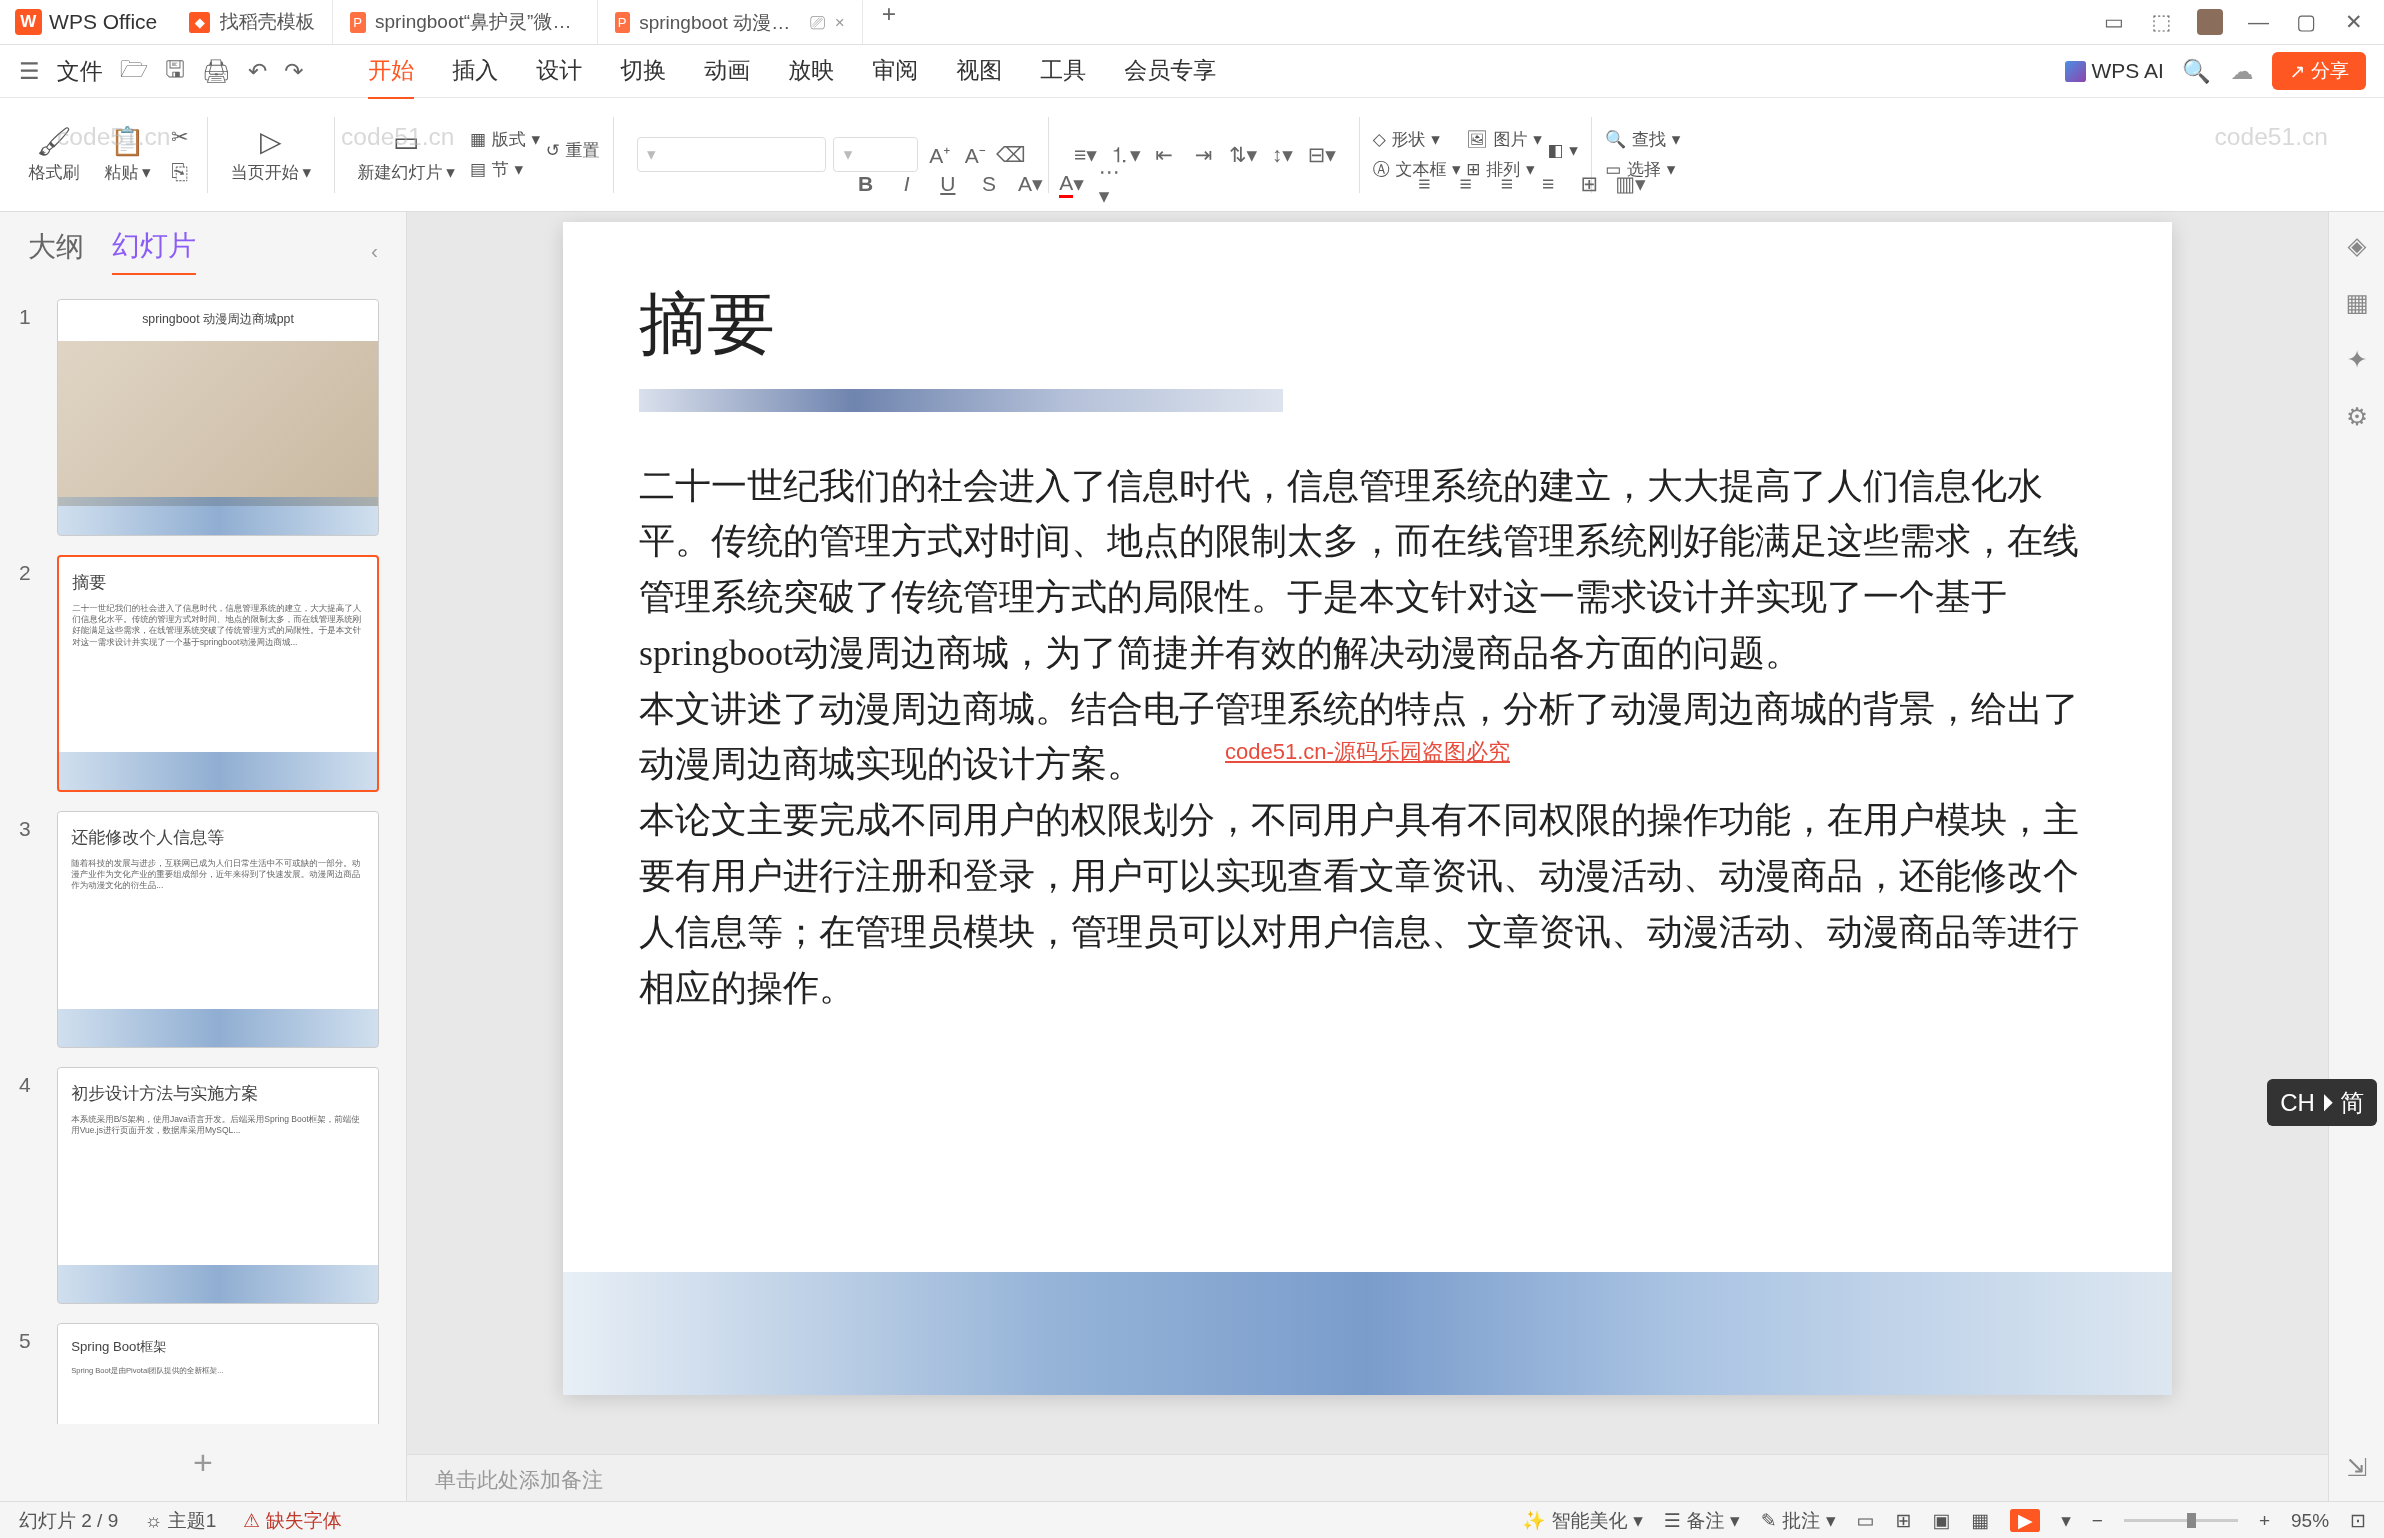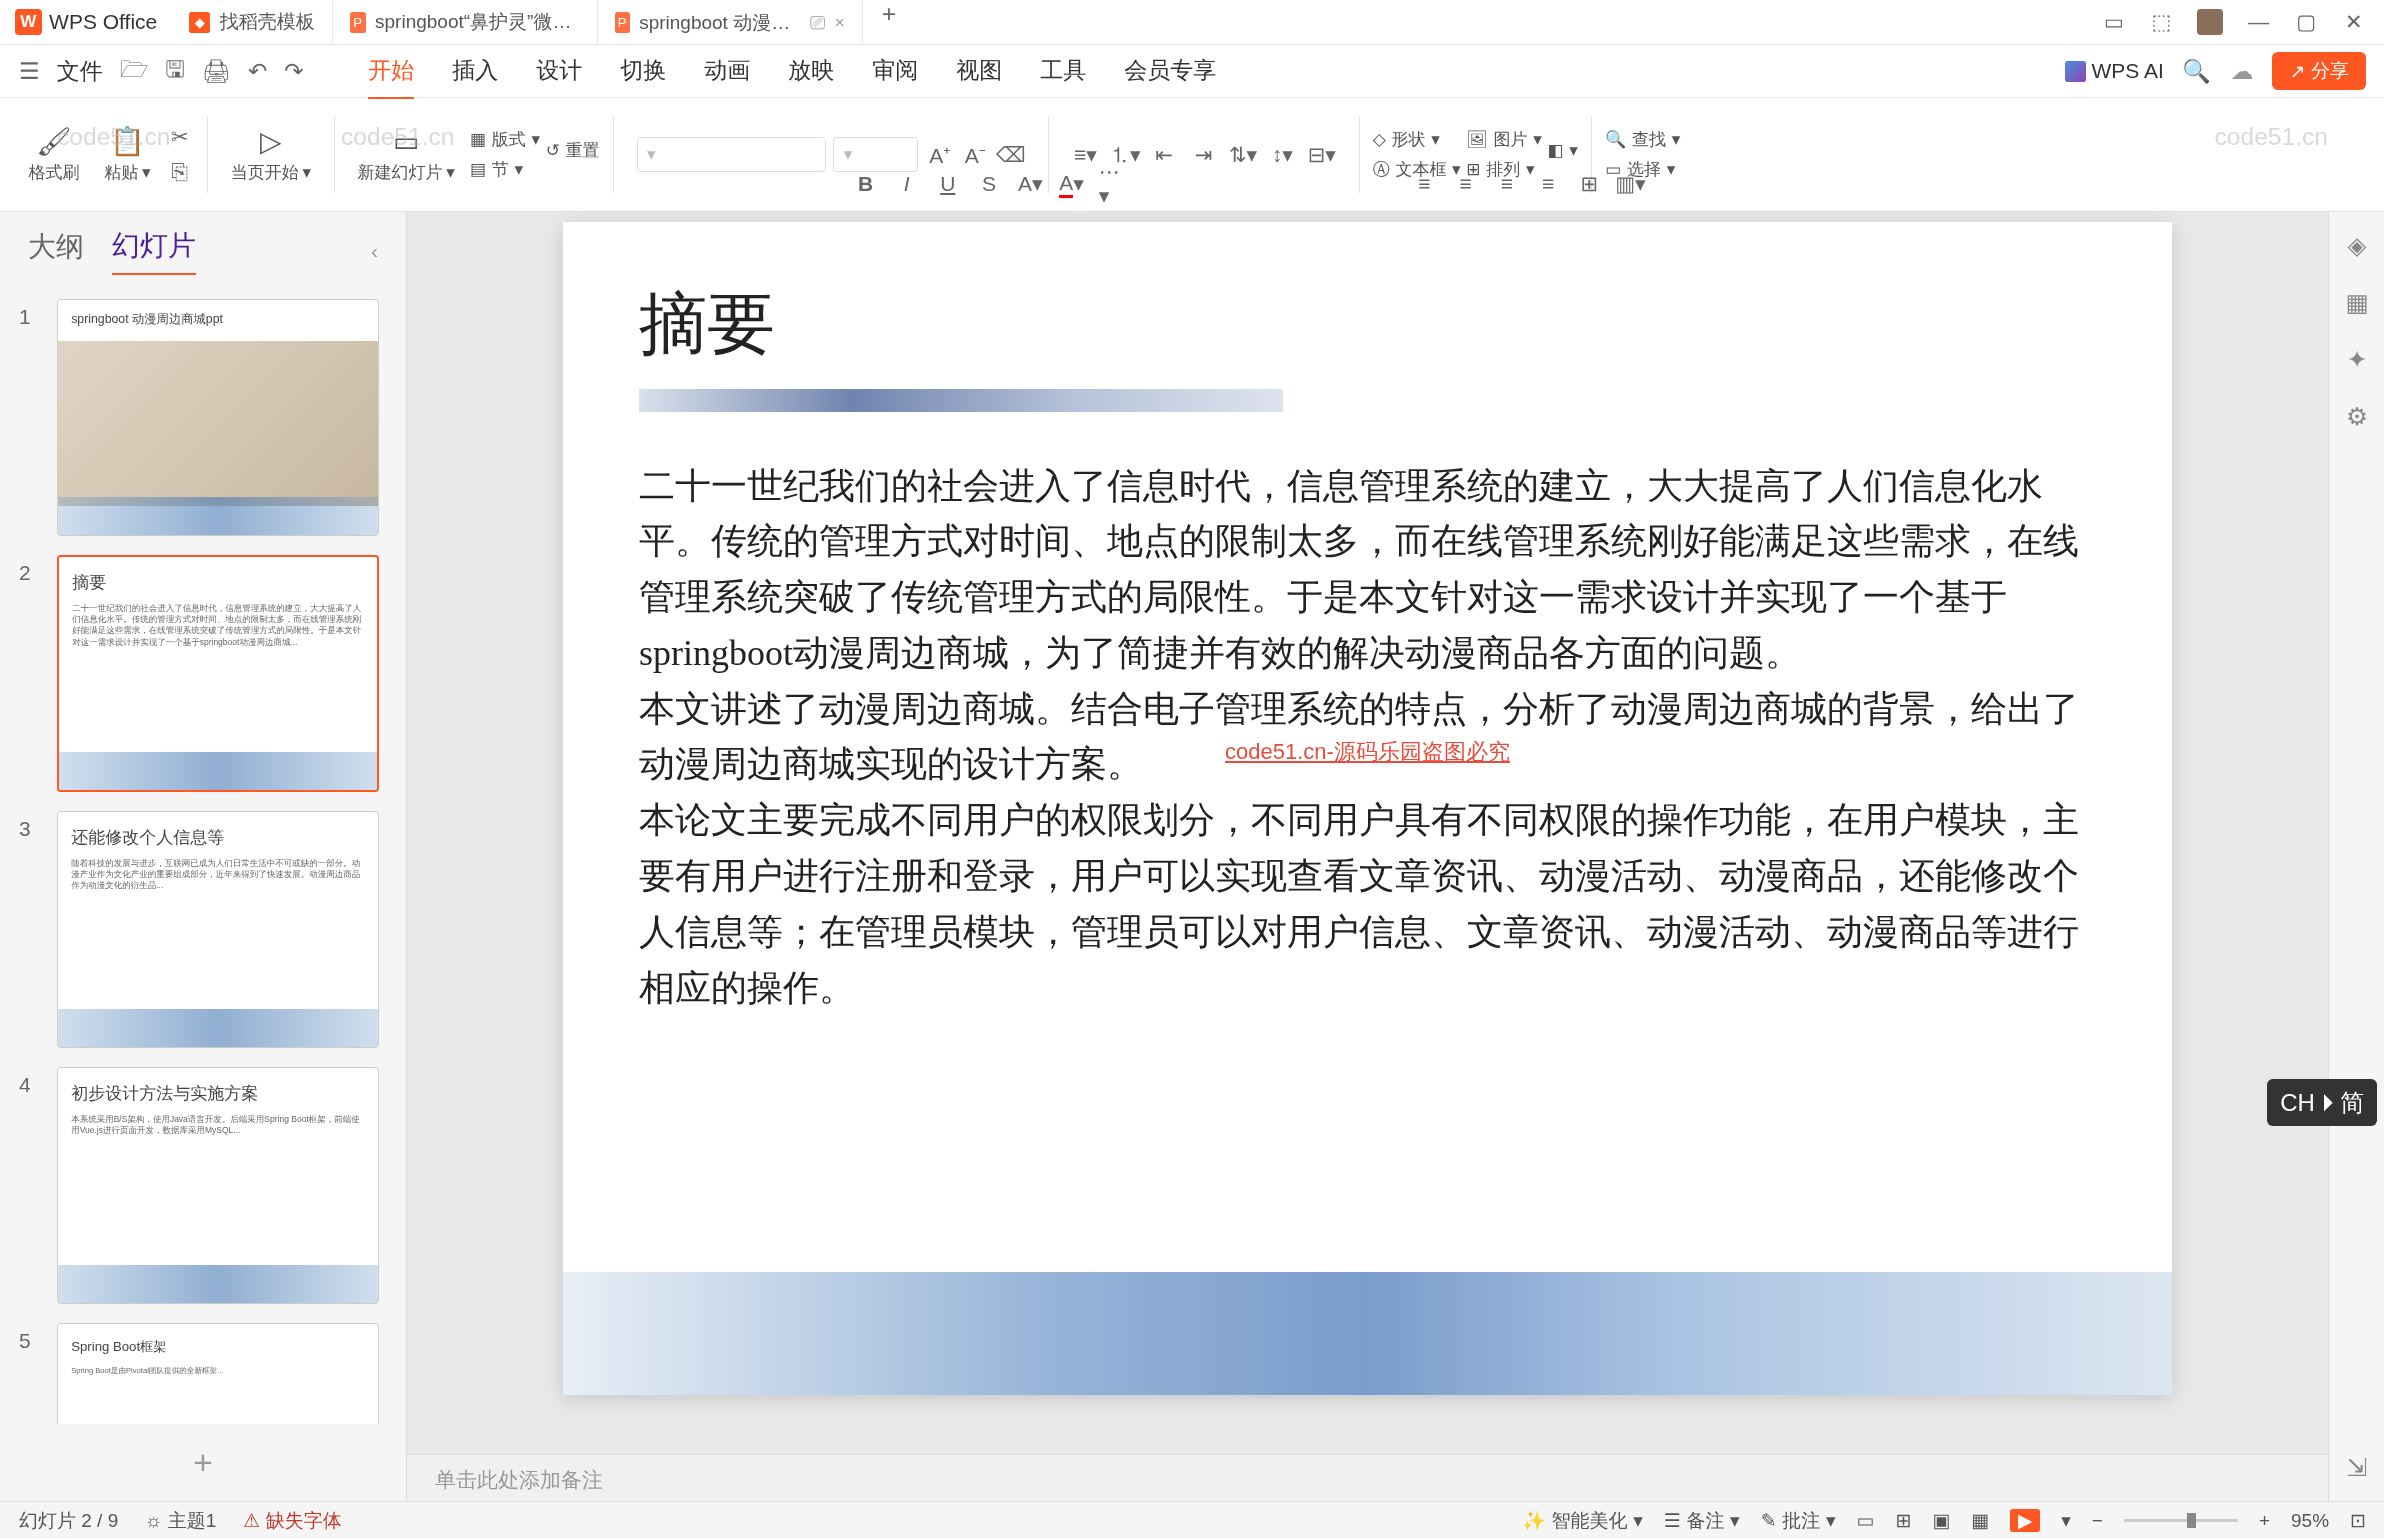--- a/index.html
+++ b/index.html
@@ -44,21 +44,21 @@
 .rb-small-item { display: flex; align-items: center; gap: 5.7px; font-size: 17px; color: #555; cursor: pointer; }
 .rb-btn-icon { width: 28px; height: 28px; display: flex; align-items: center; justify-content: center; color: #666; font-size: 21px; cursor: pointer; }
 
 
 .main { display: flex; height: calc(100% - 45px - 53px - 114px - 38px); background: #e8e8e8; position: relative; }
 
 
 .sidebar { width: 407px; background: #f5f5f5; border-right: 0.9px solid #ddd; display: flex; flex-direction: column; }
 .sidebar-tabs { display: flex; align-items: center; padding: 15px 28px; gap: 28px; }
 .sb-tab { font-size: 28px; color: #666; cursor: pointer; padding-bottom: 7.6px; }
-.sb-tab.active { color: #4c1d95; border-bottom: 2.8px solid #ff5722; }
+.sb-tab.active { color: #8b5cf6; border-bottom: 2.8px solid #ff5722; }
 .sb-collapse { margin-left: auto; color: #999; font-size: 21px; cursor: pointer; }
 .thumbs { flex: 1; overflow-y: auto; padding: 9.5px 19px; position: relative; }
 .thumb-row { display: flex; gap: 15px; margin-bottom: 19px; }
 .thumb-num { width: 23px; font-size: 21px; color: #666; padding-top: 5.7px; }
 .thumb { width: 322px; height: 237px; background: #fff; border: 0.9px solid #ccc; border-radius: 3.8px; overflow: hidden; position: relative; cursor: pointer; }
 .thumb.active { border: 2.8px solid #ff5722; }
 .thumb-content { padding: 13.2px; font-size: 10.4px; color: #444; line-height: 1.5; }
 .thumb-title { font-size: 17px; font-weight: 500; margin-bottom: 7.6px; }
 .thumb-wave { position: absolute; bottom: 0; left: 0; right: 0; height: 38px; background: linear-gradient(90deg, rgba(100,150,200,0.3), rgba(70,120,180,0.6), rgba(100,150,200,0.3)); }
 .thumb-img-bg { width: 100%; height: 70%; background: linear-gradient(135deg,#e0d5c5,#c8b8a0); }
@@ -259,21 +259,21 @@
   <div class="sidebar">
     <div class="sidebar-tabs">
       <span class="sb-tab">大纲</span>
       <span class="sb-tab active">幻灯片</span>
       <span class="sb-collapse">‹</span>
     </div>
     <div class="thumbs">
       <div class="thumb-row">
         <div class="thumb-num">1</div>
         <div class="thumb">
-          <div class="thumb-content" style="padding-top:9.5px"><span style="font-size:12.3px">springboot 动漫周边商城ppt</span></div>
+          <div class="thumb-content" style="text-align:center;padding-top:9.5px"><span style="font-size:12.3px">springboot 动漫周边商城ppt</span></div>
           <div class="thumb-img-bg"></div>
           <div class="thumb-wave"></div>
         </div>
       </div>
       <div class="thumb-row">
         <div class="thumb-num">2</div>
         <div class="thumb active">
           <div class="thumb-content">
               <div class="thumb-title">摘要</div>
               <div style="font-size:8.5px;line-height:1.3;color:#666">二十一世纪我们的社会进入了信息时代，信息管理系统的建立，大大提高了人们信息化水平。传统的管理方式对时间、地点的限制太多，而在线管理系统刚好能满足这些需求，在线管理系统突破了传统管理方式的局限性。于是本文针对这一需求设计并实现了一个基于springboot动漫周边商城...</div>

